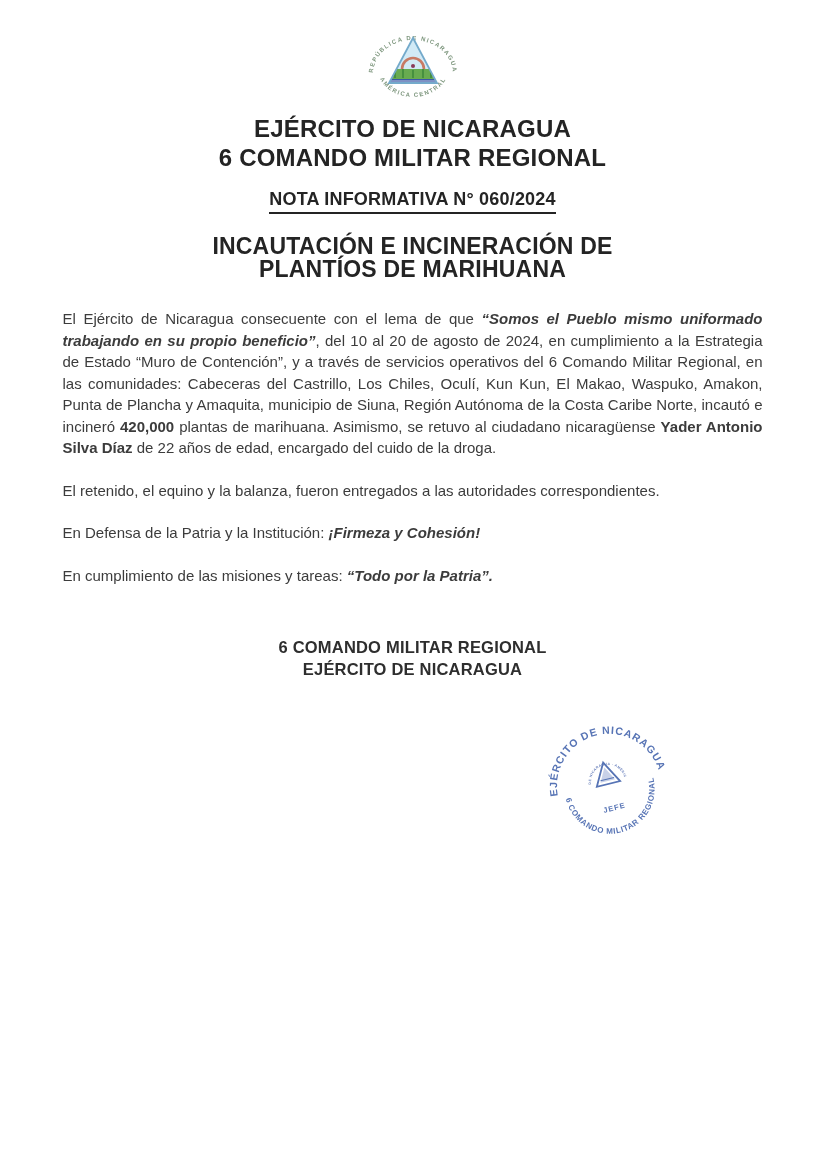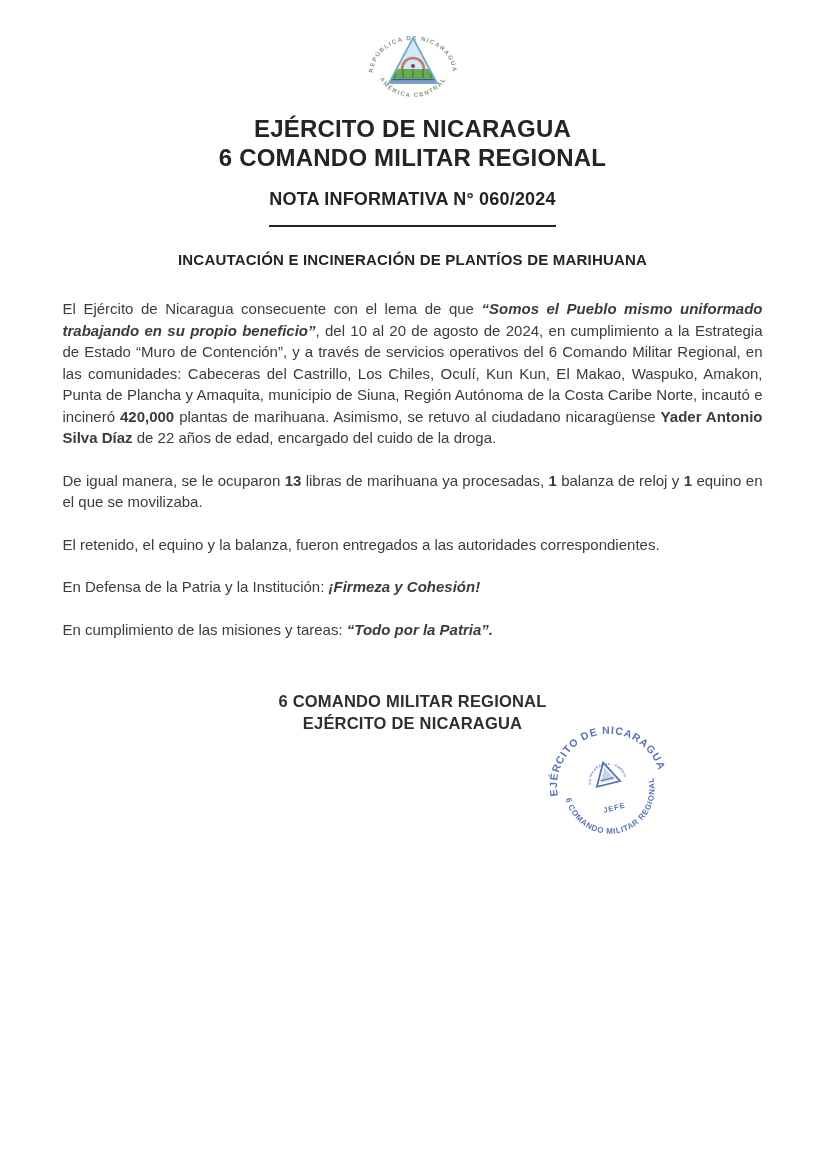--- a/index.html
+++ b/index.html
@@ -17,25 +17,25 @@
   .title-block { margin-top:4px; text-align:center; }
   .title-line {
     font-size:24px; font-weight:bold; line-height:29px;
     color:#242424; letter-spacing:0.2px;
   }
   .note-number-wrap { margin-top:17px; text-align:center; }
   .note-number {
     display:inline-block;
     font-size:18px; font-weight:bold; color:#242424;
     border-bottom:2px solid #242424;
-    padding-bottom:15px; letter-spacing:0.2px;
+    padding-bottom:2px; letter-spacing:0.2px;
   }
   .subject {
     margin:21px auto 0; max-width:500px;
-    text-align:center; font-size:15px; font-weight:bold;
+    text-align:center; font-size:23px; font-weight:bold;
     line-height:23px; color:#242424; letter-spacing:0.2px;
   }
   .doc-body {
     width:700px; margin:27px auto 0;
     font-size:15px; line-height:21.5px;
     text-align:justify; color:#3c3c3c;
   }
   .doc-body p { margin:17px 0 21px 0; }
   .doc-body p:last-child { margin-top:14px; margin-bottom:0; }
   .doc-body .b  { font-weight:bold; }
@@ -96,21 +96,20 @@
   </div>
 
   <div class="note-number-wrap">
     <span class="note-number">NOTA INFORMATIVA N° 060/2024</span>
   </div>
 
   <div class="subject">INCAUTACIÓN E INCINERACIÓN DE PLANTÍOS DE MARIHUANA</div>
 
   <div class="doc-body">
       <p><span>El Ejército de Nicaragua consecuente con el lema de que </span><span class="bi">“Somos el Pueblo mismo uniformado trabajando en su propio beneficio”</span><span>, del 10 al 20 de agosto de 2024, en cumplimiento a la Estrategia de Estado “Muro de Contención”, y a través de servicios operativos del 6 Comando Militar Regional, en las comunidades: Cabeceras del Castrillo, Los Chiles, Oculí, Kun Kun, El Makao, Waspuko, Amakon, Punta de Plancha y Amaquita, municipio de Siuna, Región Autónoma de la Costa Caribe Norte, incautó e incineró </span><span class="b">420,000</span><span> plantas de marihuana. Asimismo, se retuvo al ciudadano nicaragüense </span><span class="b">Yader Antonio Silva Díaz</span><span> de 22 años de edad, encargado del cuido de la droga.</span></p>
-      <p><span>De igual manera, se le ocuparon </span><span class="b">13</span><span> libras de marihuana ya procesadas, </span><span class="b">1</span><span> balanza de reloj y </span><span class="b">1</span><span> equino en el que se movilizaba.</span></p>
       <p><span>El retenido, el equino y la balanza, fueron entregados a las autoridades correspondientes.</span></p>
       <p><span>En Defensa de la Patria y la Institución: </span><span class="bi">¡Firmeza y Cohesión!</span></p>
       <p><span>En cumplimiento de las misiones y tareas: </span><span class="bi">“Todo por la Patria”.</span></p>
     </div>
 
   <div class="signature">
     <div>6 COMANDO MILITAR REGIONAL</div>
     <div>EJÉRCITO DE NICARAGUA</div>
   </div>
 

